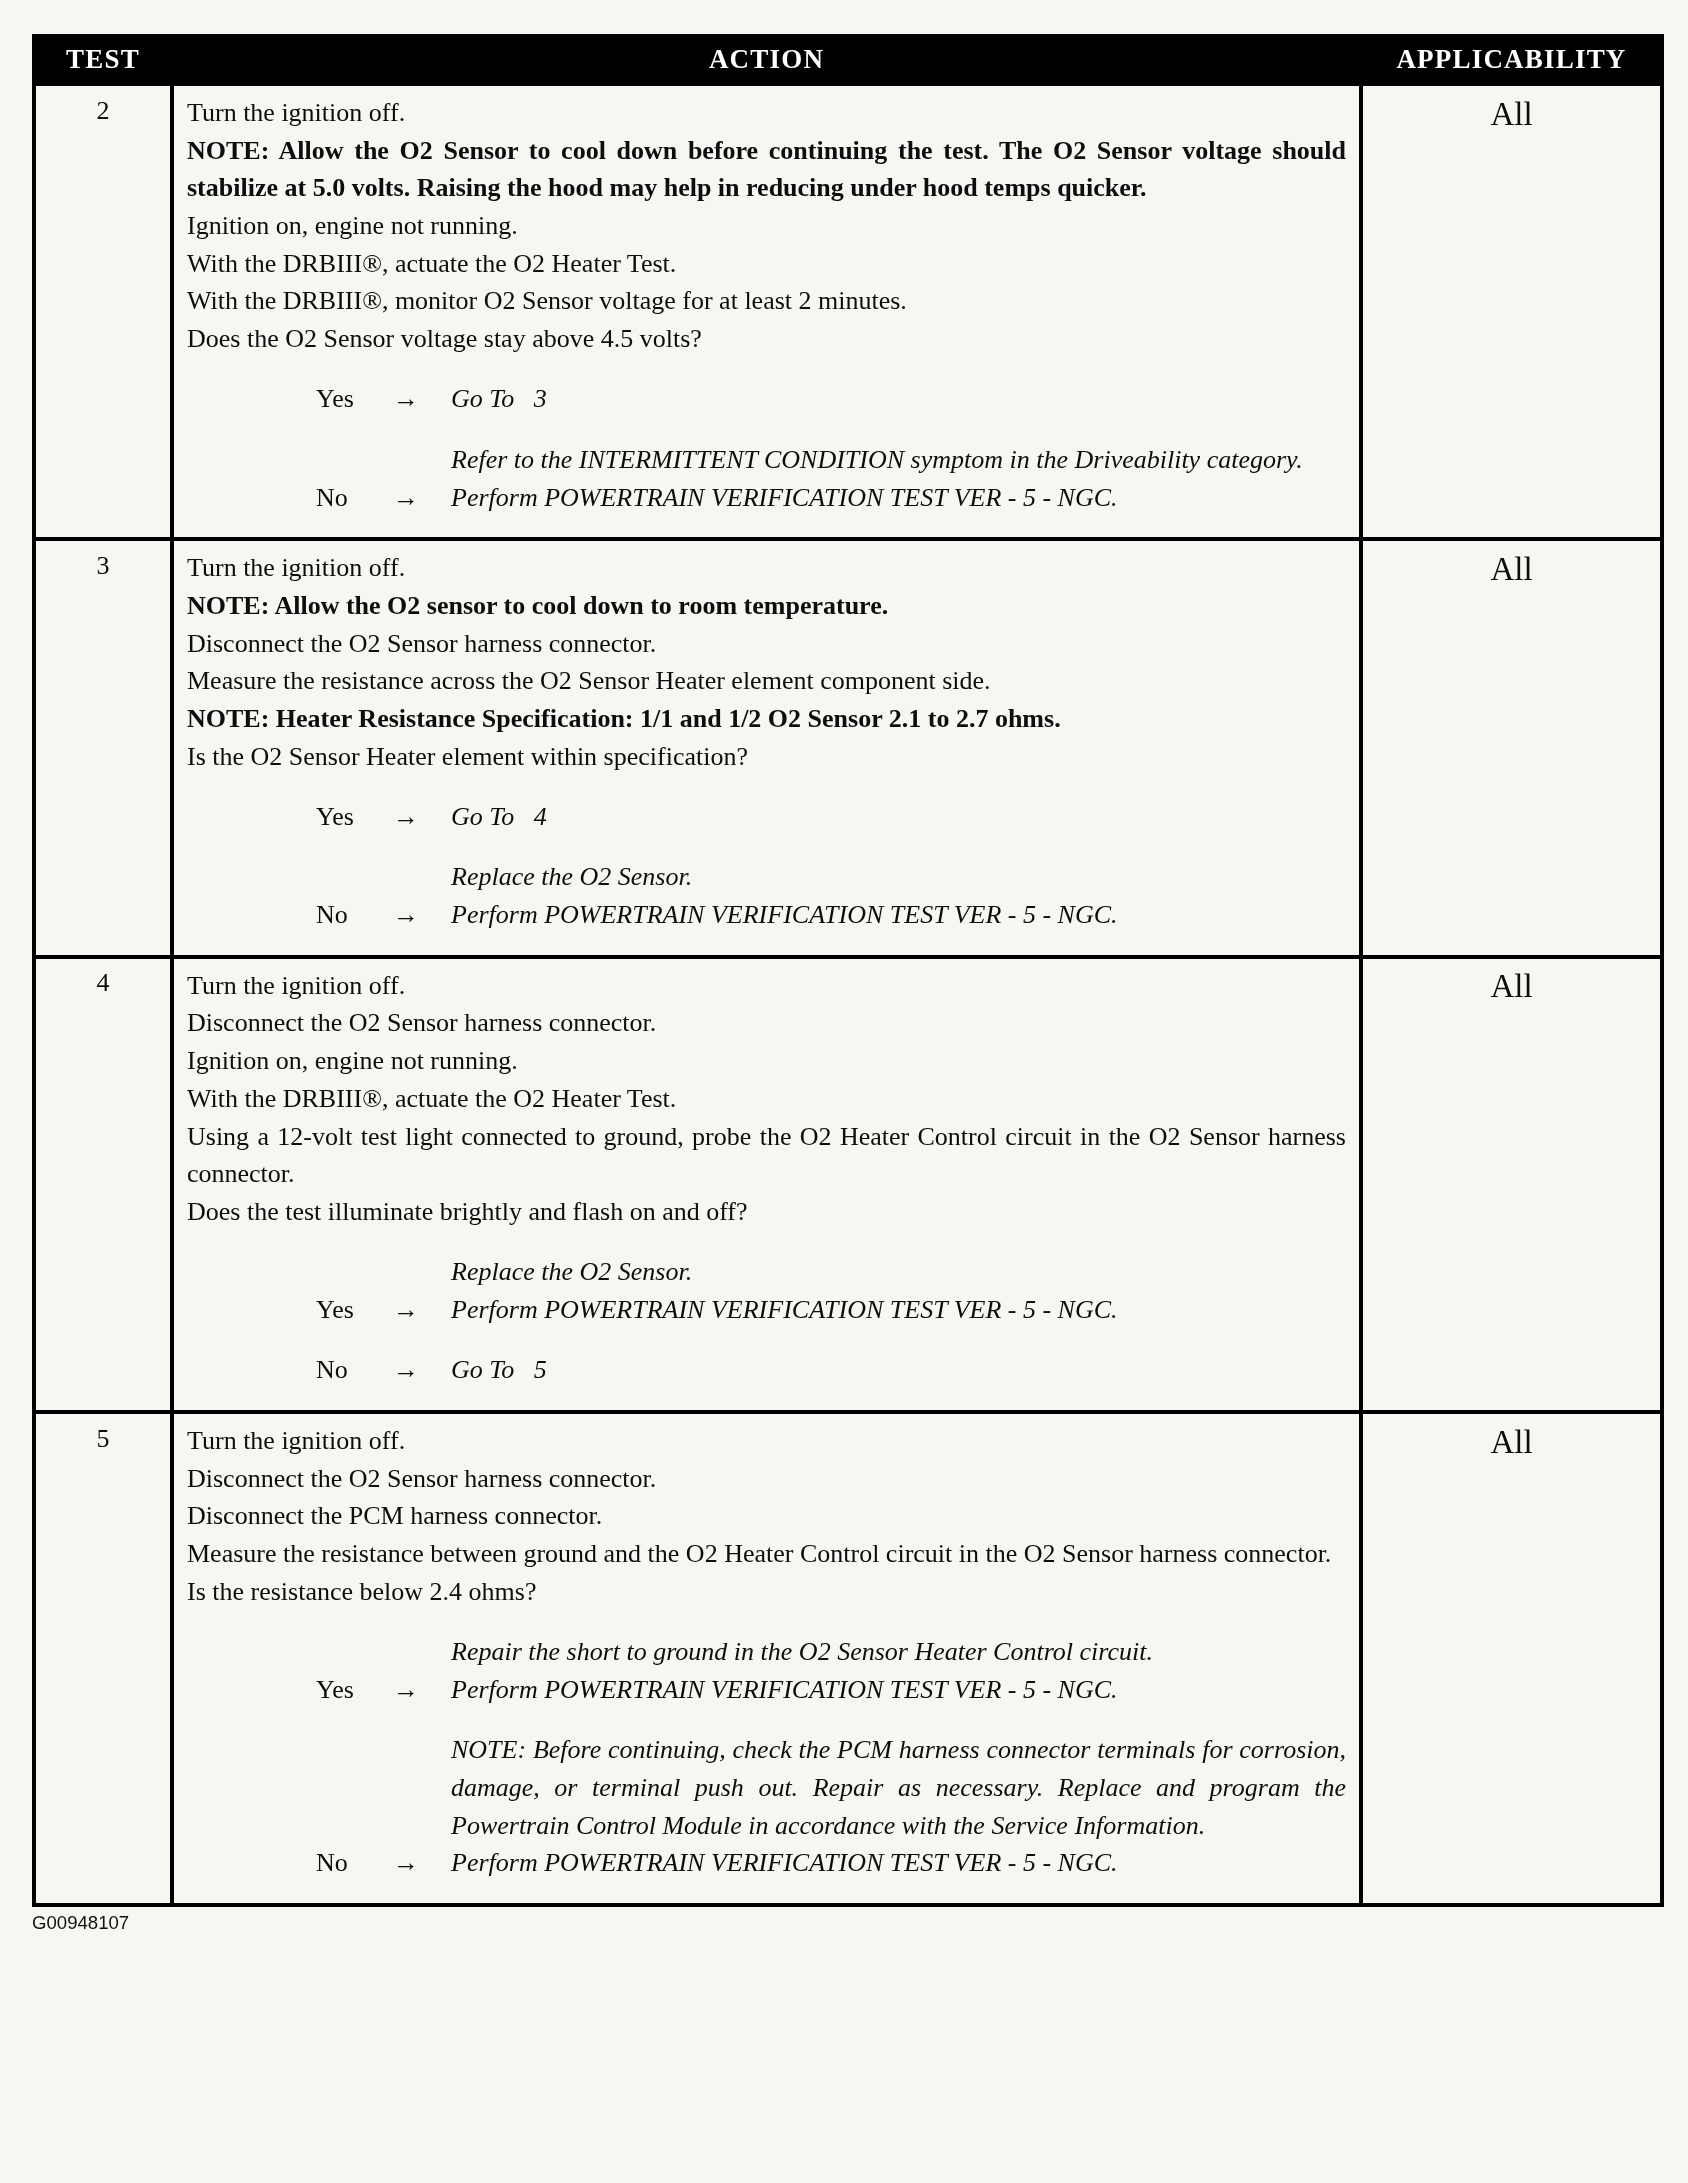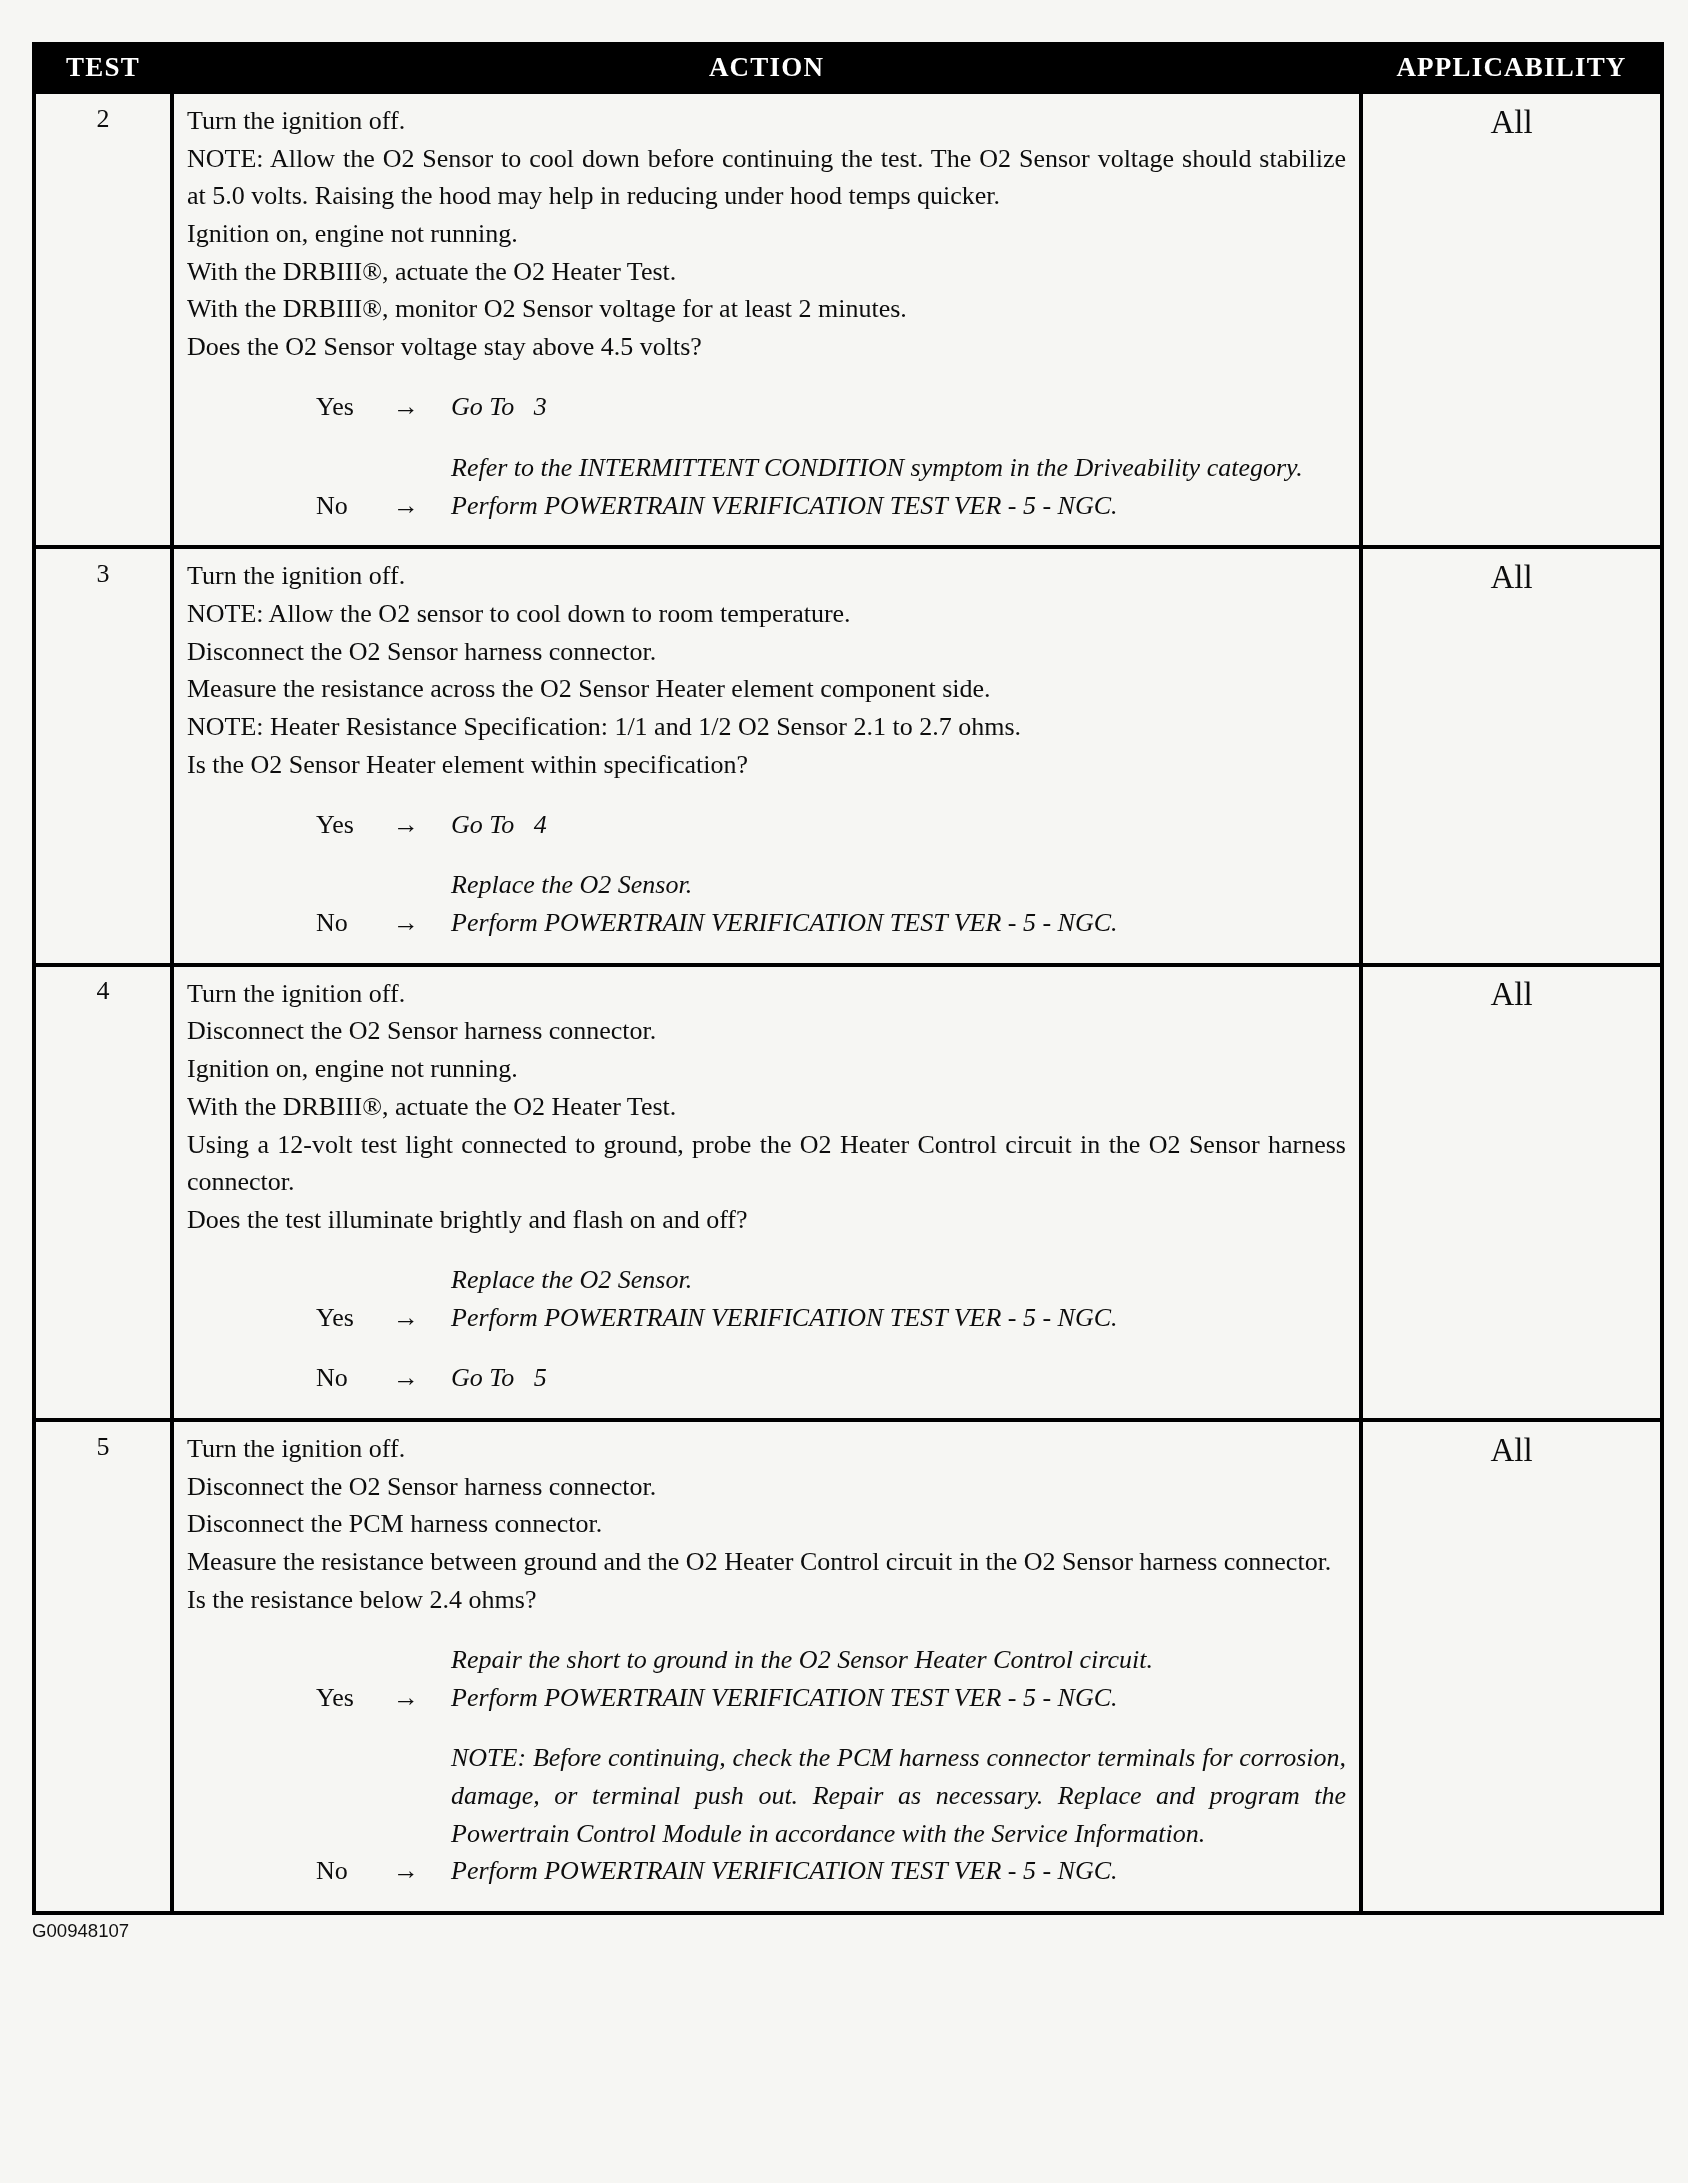--- a/index.html
+++ b/index.html
@@ -12,21 +12,20 @@
   }
   .page {
     width: 1689px;
     min-height: 2183px;
     padding: 34px 29px 24px 32px;
   }
   table.diag-table {
     border-collapse: collapse;
     width: 1627px;
     table-layout: fixed;
-    margin-top: 8px;
   }
   table.diag-table th,
   table.diag-table td {
     border: 4px solid #000;
     vertical-align: top;
   }
   col.c-test { width: 138px; }
   col.c-action { width: 1189px; }
   col.c-app { width: 301px; }
   thead th {
@@ -50,21 +49,21 @@
   }
   td.action-cell {
     font-size: 26px;
     line-height: 1.45;
     padding: 8px 13px 21px 13px;
   }
   .line {
     text-align: justify;
   }
   .line.bold {
-    font-weight: normal;
+    font-weight: bold;
   }
   .branch {
     display: flex;
     align-items: flex-end;
     margin-top: 22.7px;
     padding-left: 129px;
   }
   .b-label {
     flex: 0 0 77px;
   }

